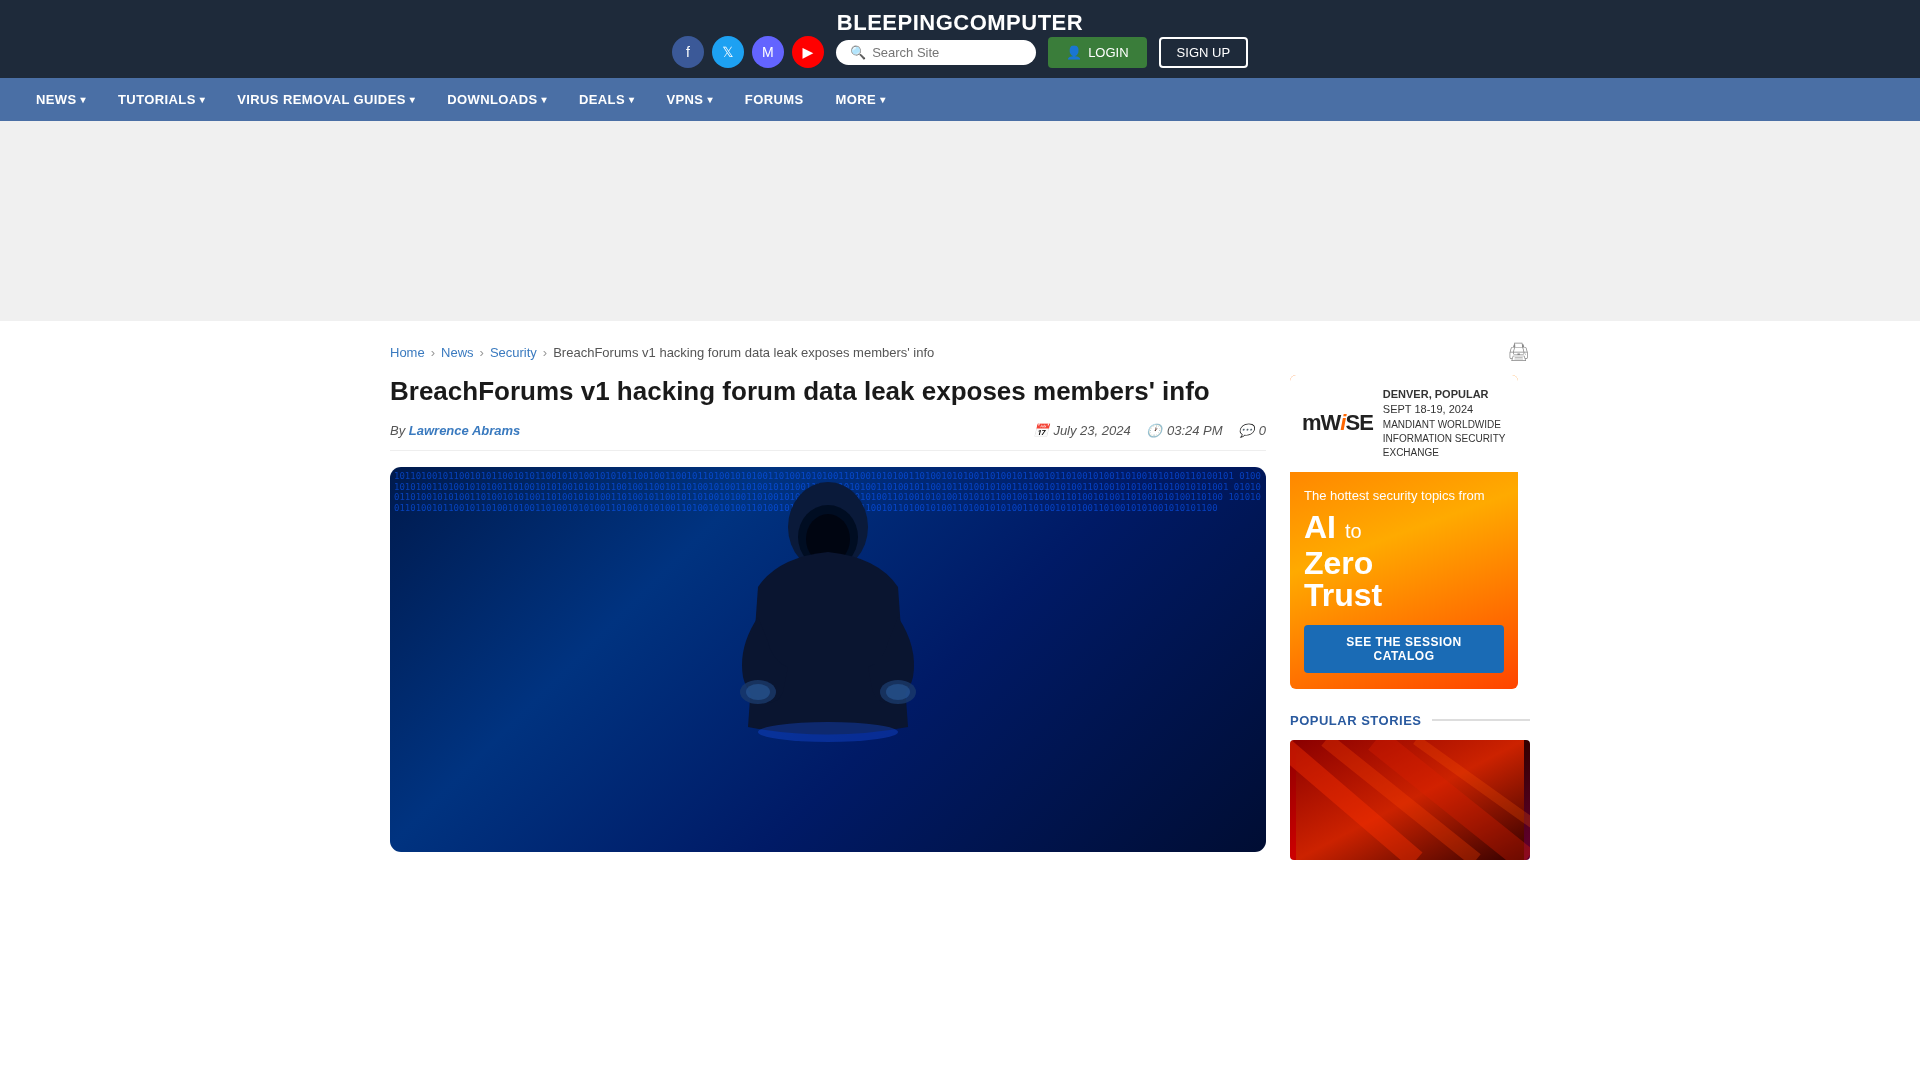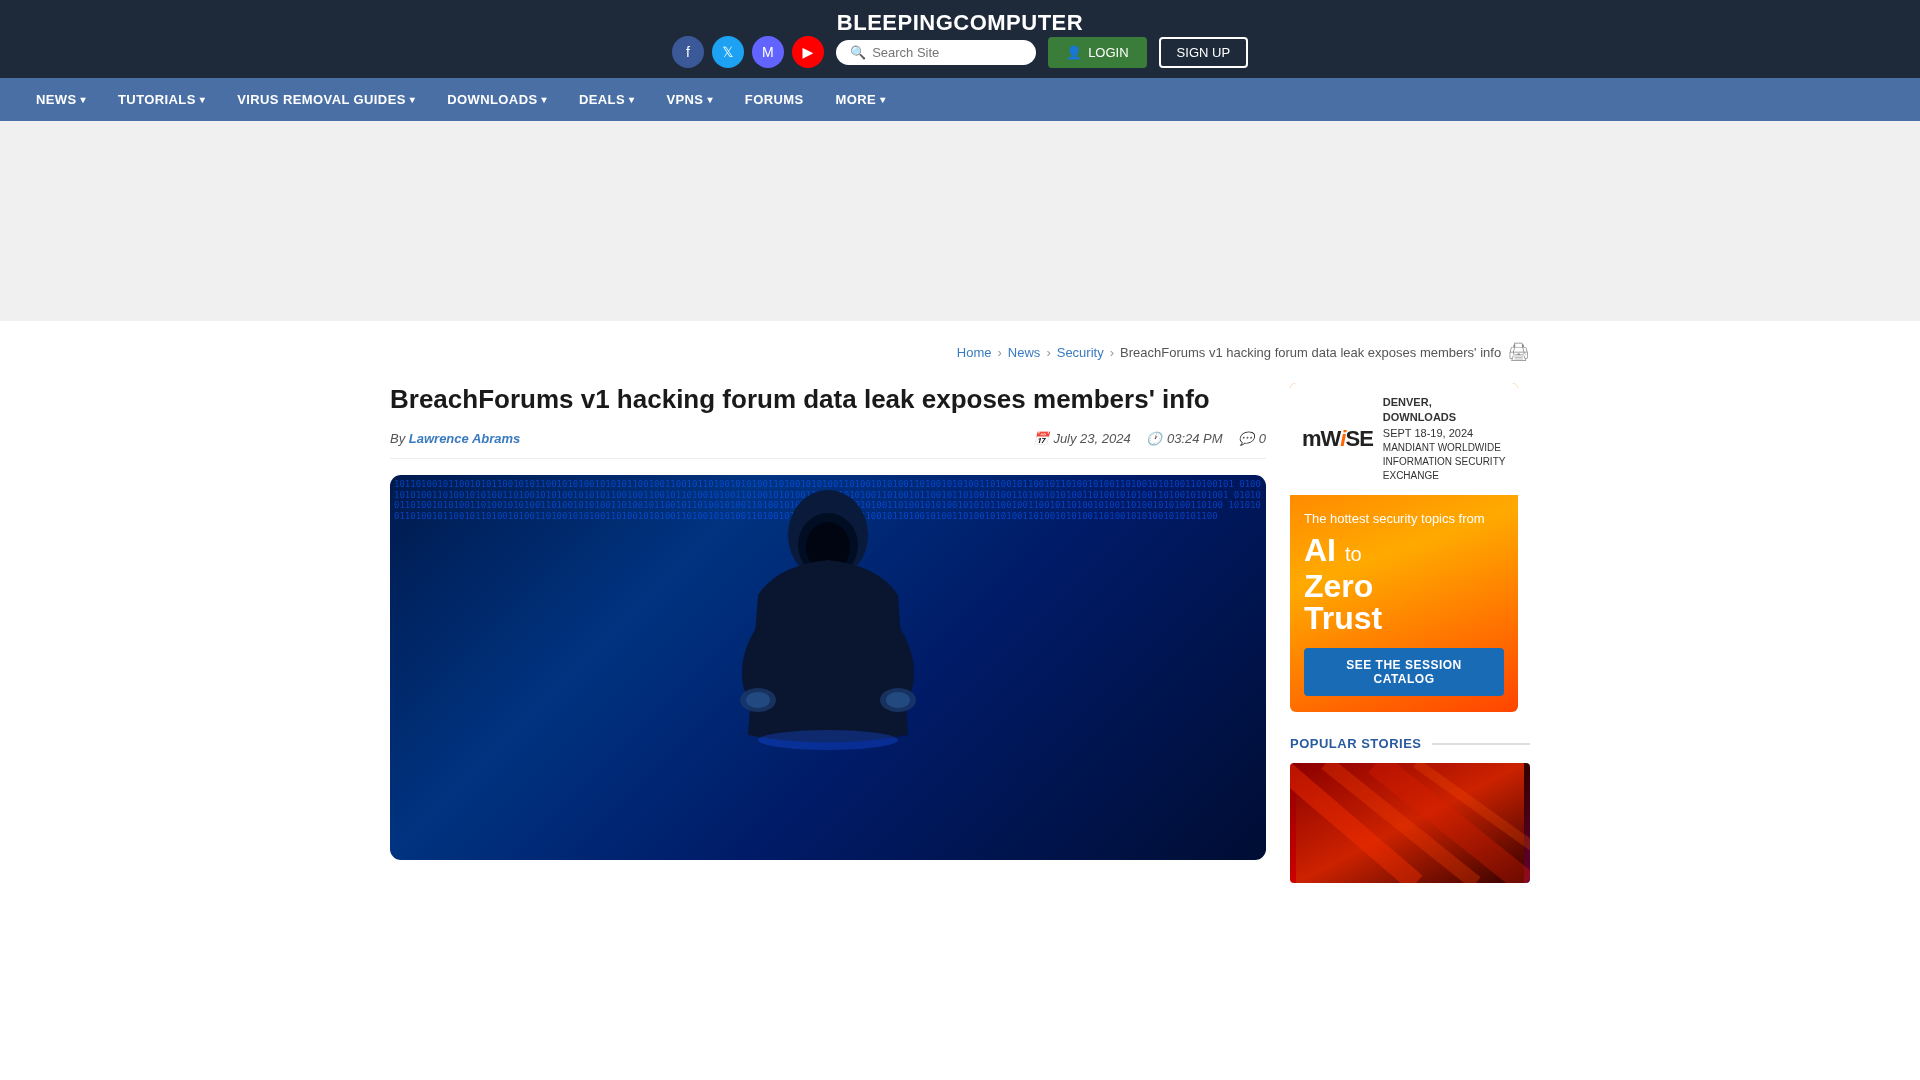--- a/index.html
+++ b/index.html
@@ -124,22 +124,22 @@
       margin: 0 auto;
       padding: 20px 20px;
     }
 
     
     .breadcrumb {
       display: flex;
       align-items: center;
       gap: 6px;
       font-size: 13px;
-      margin-bottom: 20px;
-      justify-content: flex-end;
+      margin-bottom: 12px;
+      justify-content: space-between;
     }
     .breadcrumb-left {
       display: flex;
       align-items: center;
       gap: 6px;
     }
     .breadcrumb a {
       color: #3a7abf;
       text-decoration: none;
     }
@@ -451,21 +451,21 @@
     </div>
 
     <div class="sidebar">
 
       <div class="sidebar-ad">
         <div class="sidebar-ad-header">
           <div class="mwise-logo">
             mW<span class="wi">i</span>SE
           </div>
           <div class="mwise-info">
-            <div class="city">DENVER, DOWNLOADS</div>
+            <div class="city">DENVER, POPULAR</div>
             <div class="dates">SEPT 18-19, 2024</div>
             <div>MANDIANT WORLDWIDE</div>
             <div>INFORMATION SECURITY EXCHANGE</div>
           </div>
         </div>
         <div class="sidebar-ad-body">
           <div class="tagline">The hottest security topics from</div>
           <div class="big-text">
             <span>AI</span> <span style="font-size:20px;font-weight:400;">to</span> <span></span>
           </div>

